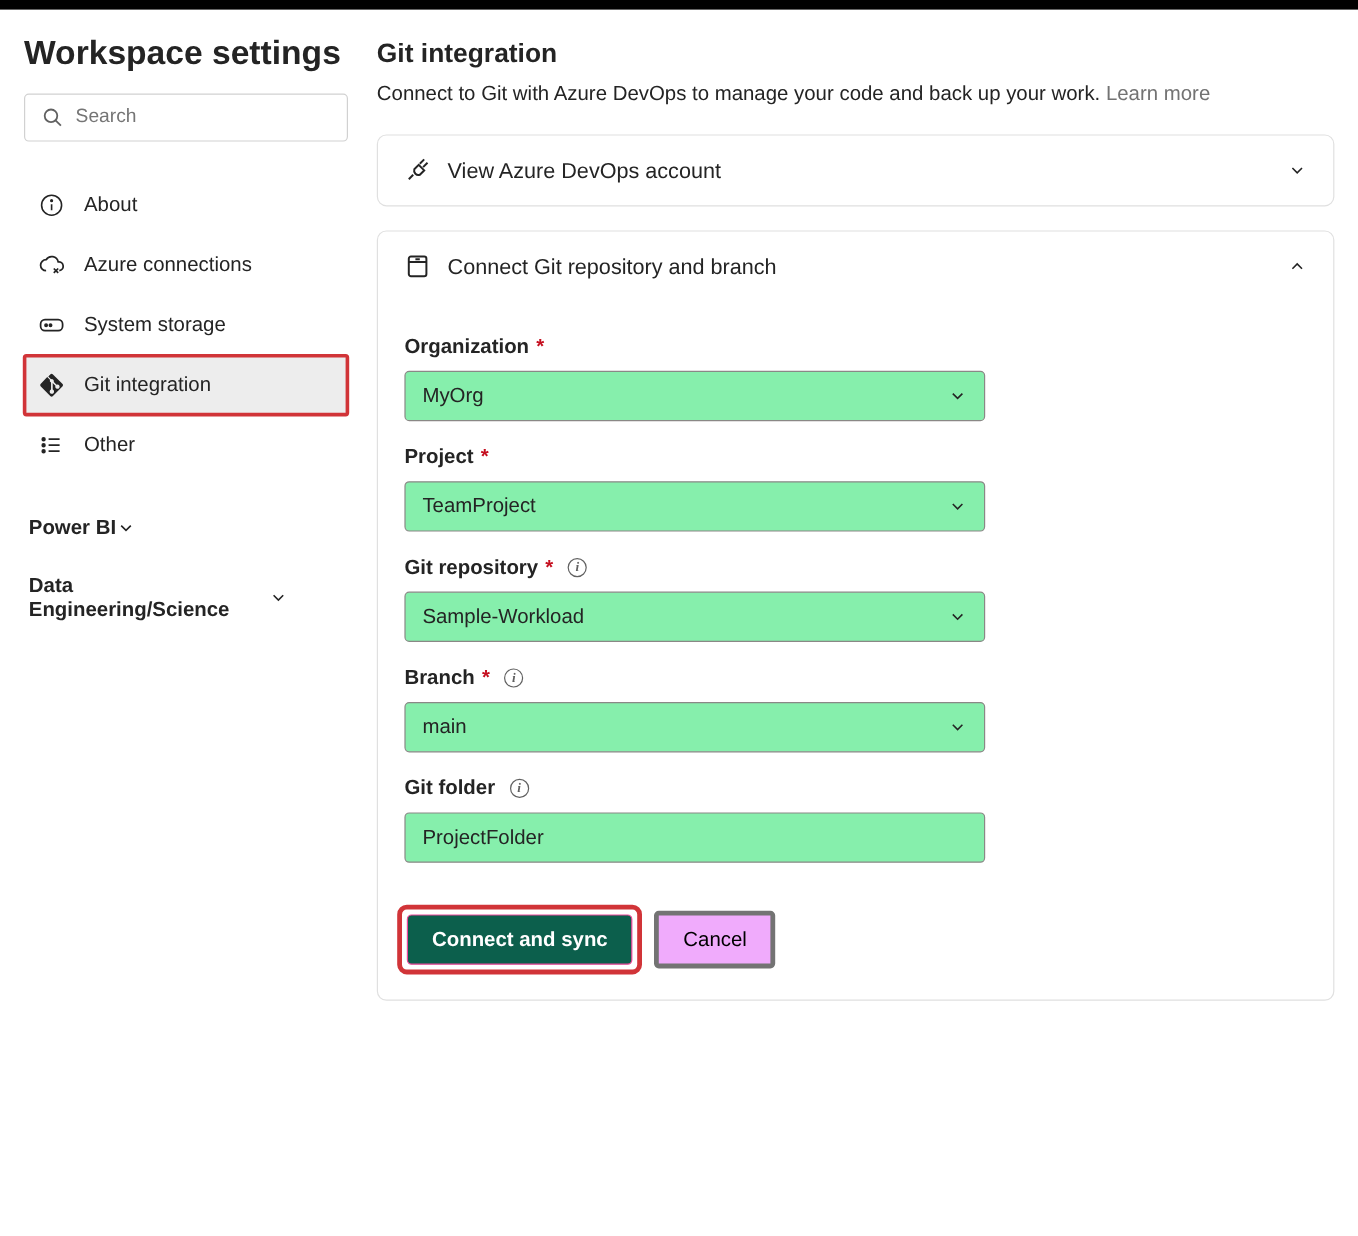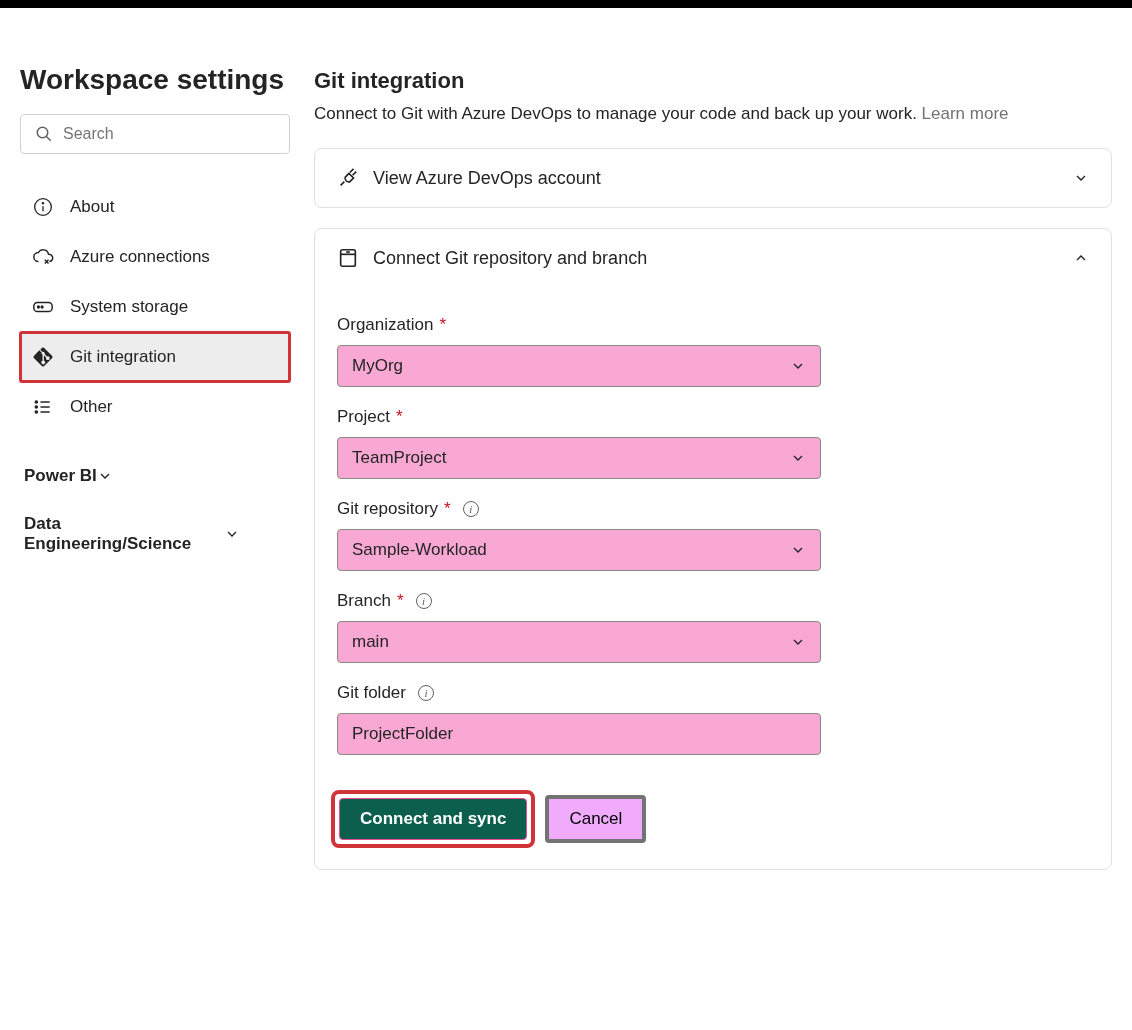--- a/index.html
+++ b/index.html
@@ -3,21 +3,21 @@
   <meta charset="utf-8">
   <style>
     * { box-sizing: border-box; margin: 0; padding: 0; }
     body {
       font-family: "Segoe UI", -apple-system, sans-serif;
       background: #fff;
       color: #242424;
       width: 1132px;
     }
     .topbar { height: 8px; background: #000; }
-    .container { display: flex; padding: 20px 20px 40px 20px; gap: 24px; margin-top: 36px; }
+    .container { display: flex; padding: 20px 20px 40px 20px; gap: 24px; }
     .page-title { font-size: 28px; font-weight: 700; padding: 0 0 18px 0; }
     .sidebar { width: 270px; flex-shrink: 0; }
     .search-box {
       display: flex; align-items: center; gap: 10px;
       border: 1px solid #d1d1d1; border-radius: 4px;
       padding: 10px 14px; margin-bottom: 28px; color: #616161;
     }
     .search-box input {
       border: none; outline: none; font-size: 16px; color: #616161; flex: 1; background: transparent;
     }
@@ -44,30 +44,30 @@
       border: 1px solid #e0e0e0; border-radius: 8px;
       margin-bottom: 20px;
     }
     .panel-header {
       display: flex; align-items: center; gap: 14px;
       padding: 18px 22px; font-size: 18px; cursor: pointer;
     }
     .panel-header .spacer { flex: 1; }
     .panel-body { padding: 8px 22px 26px 22px; }
     .form-group { margin-top: 20px; }
-    .form-label { font-size: 17px; font-weight: 400; display: flex; align-items: center; gap: 6px; margin-bottom: 10px; }
+    .form-label { font-size: 17px; font-weight: 700; display: flex; align-items: center; gap: 6px; margin-bottom: 10px; }
     .req { color: #c50f1f; }
     .info-icon {
       width: 16px; height: 16px; border: 1px solid #616161; border-radius: 50%;
       display: inline-flex; align-items: center; justify-content: center;
       font-size: 11px; color: #616161; font-style: italic; font-family: serif; margin-left: 6px;
     }
     .select, .text-input {
       width: 484px; border: 1px solid #8a8886; border-radius: 4px;
-      padding: 10px 14px; font-size: 17px; background: #f9a8d4;
+      padding: 10px 14px; font-size: 17px; background: #86efac;
       display: flex; align-items: center; justify-content: space-between; cursor: pointer;
     }
     .text-input { cursor: text; }
     .btn-row { display: flex; gap: 16px; margin-top: 40px; align-items: center; }
     .btn {
       padding: 10px 20px; font-size: 17px; border-radius: 4px; cursor: pointer;
       border: 4px solid #737373; background: #f0abfc;
     }
     .btn-primary {
       background: #0c5f4c; color: #fff; border: 1px solid #ec4899; font-weight: 600;

